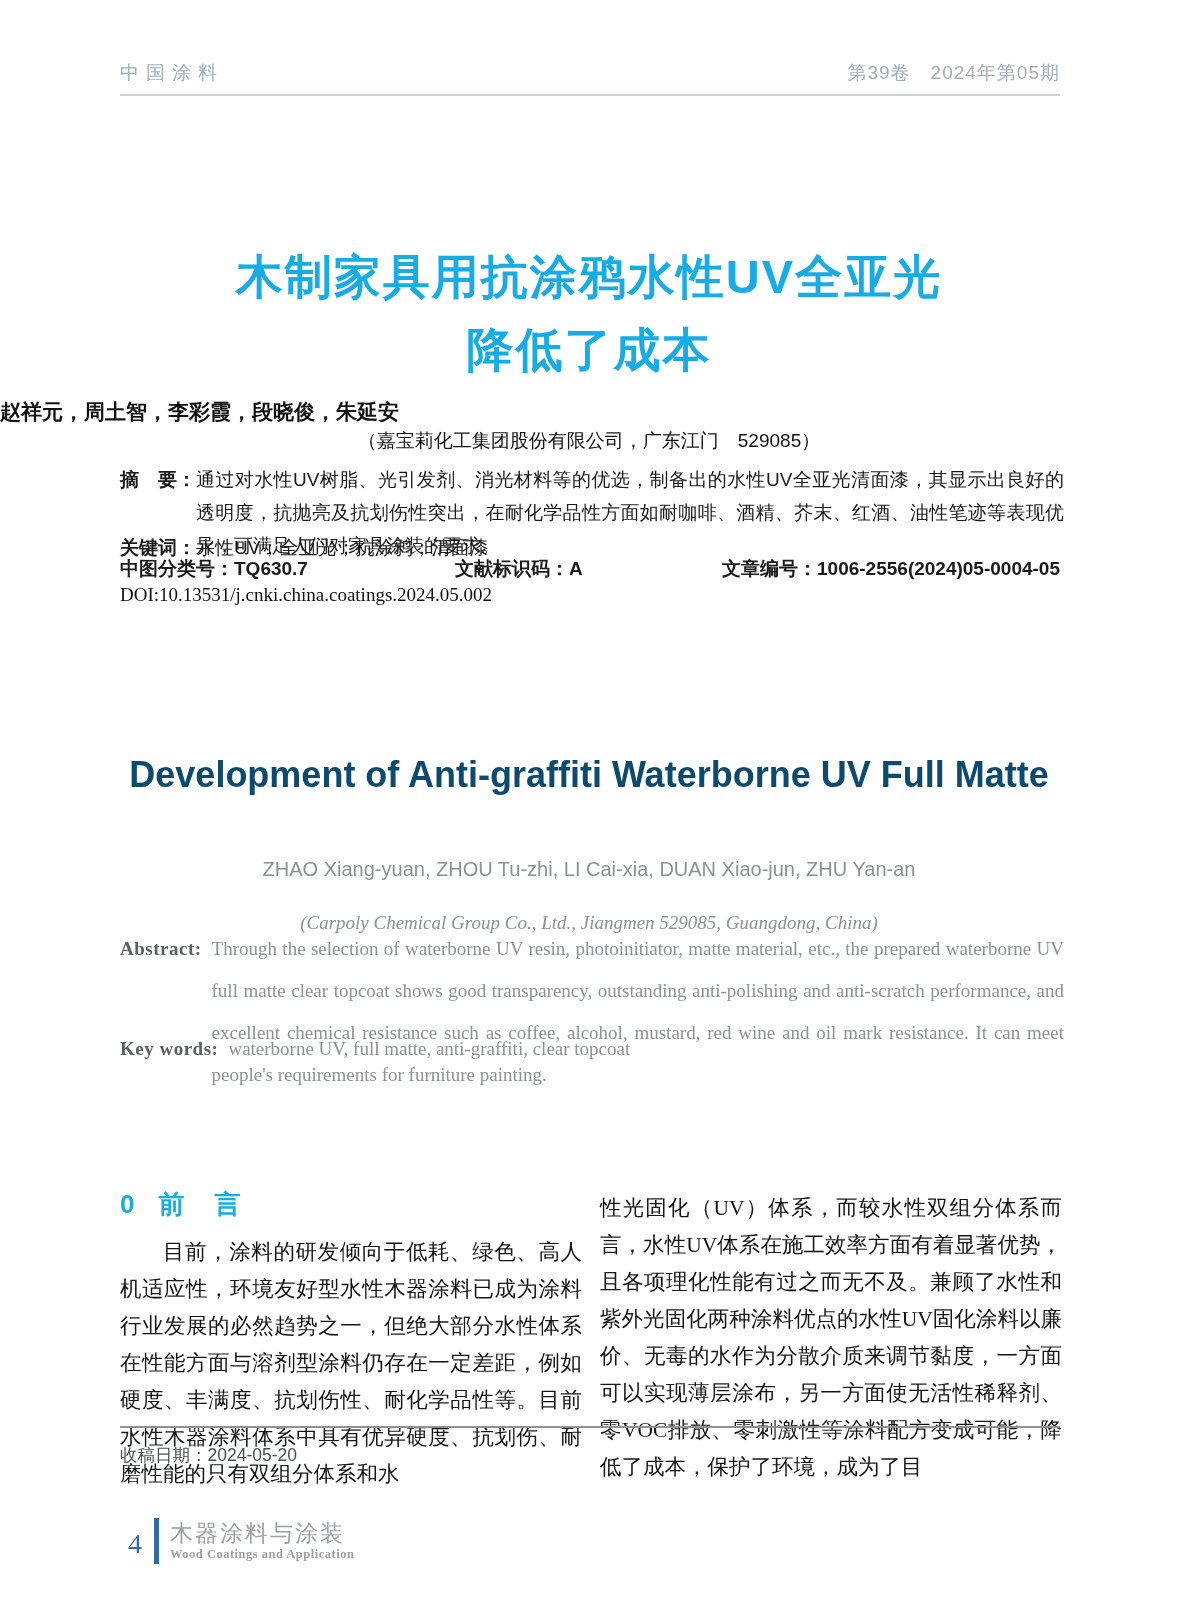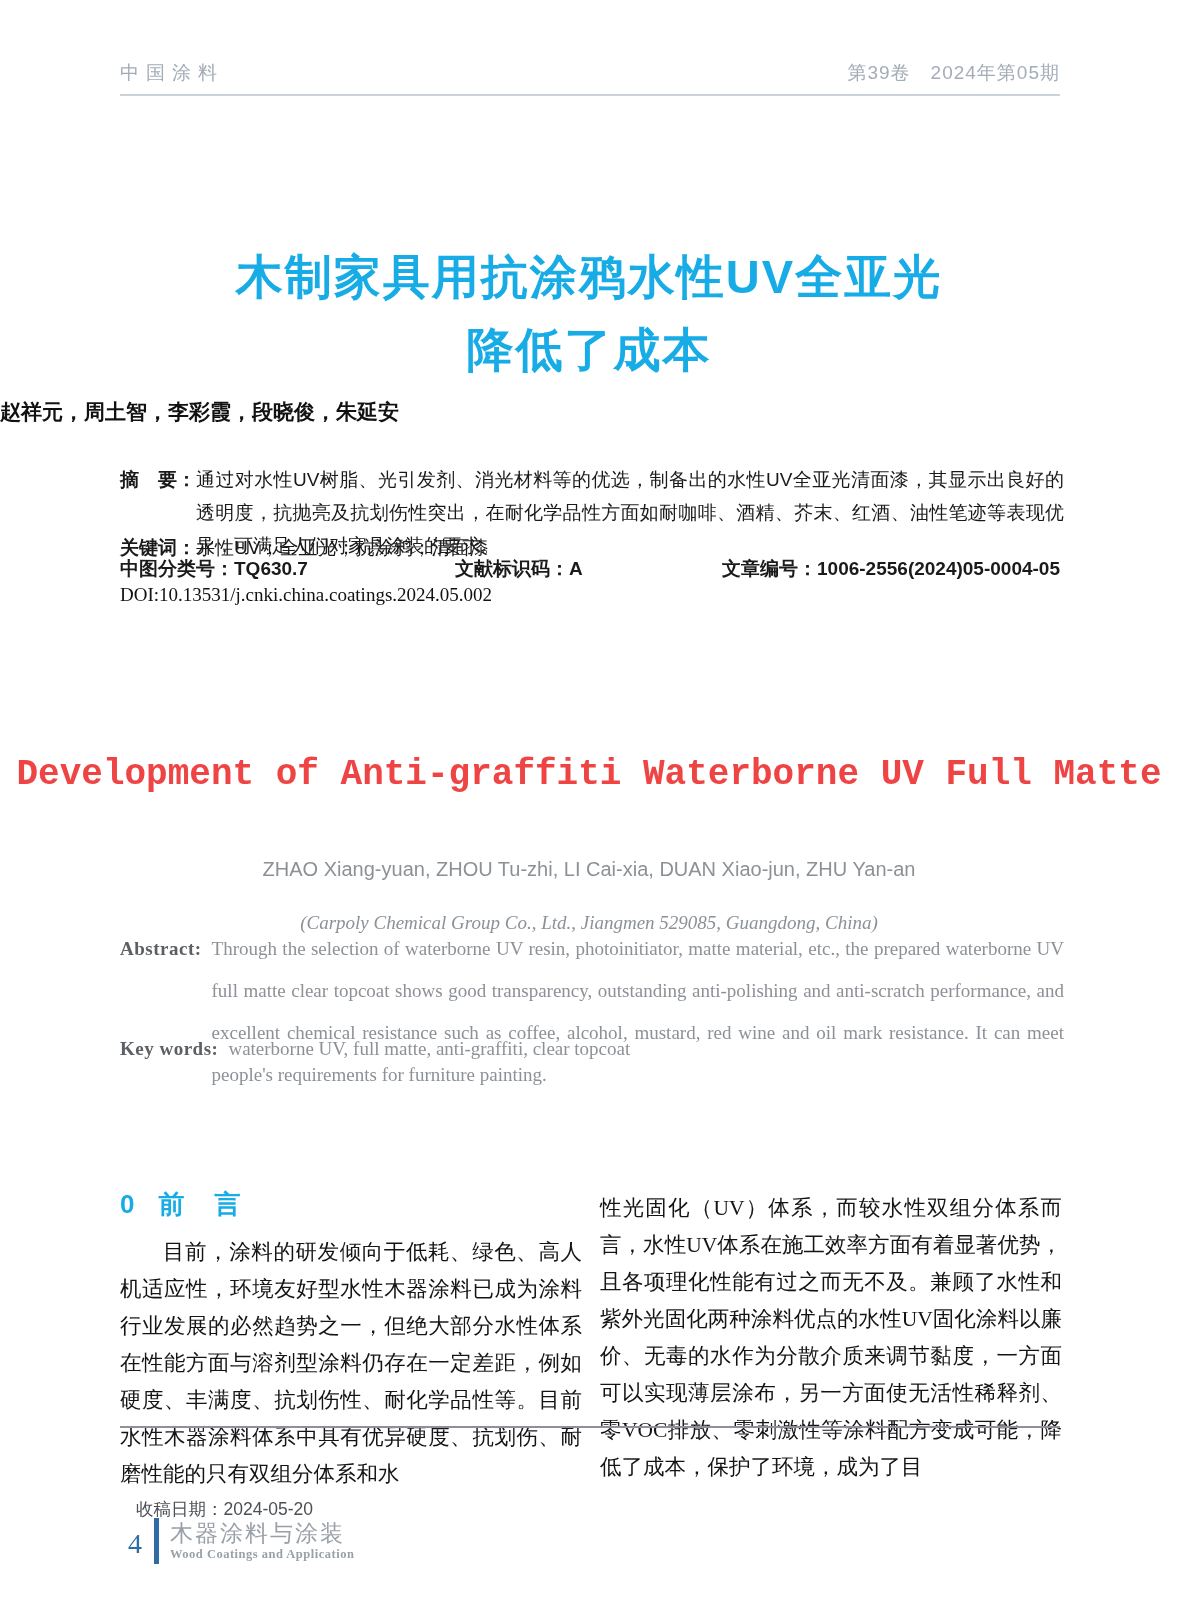--- a/index.html
+++ b/index.html
@@ -49,22 +49,22 @@
   .clc-row .seg2{position:absolute;left:335px;}
   .clc-row .seg3{position:absolute;right:0;}
   .doi{
     position:absolute;left:120px;top:584px;
     font-family:"Liberation Serif","DejaVu Serif",serif;
     font-size:19px;color:#111;
   }
   
   .en-title{
     position:absolute;left:0;top:745px;width:100%;text-align:center;
-    font-family:Liberation Mono, monospace;
-    color:#ef4444;font-size:36px;font-weight:700;line-height:60px;
+    font-family:Liberation Sans, sans-serif;
+    color:#0c4a6e;font-size:36px;font-weight:700;line-height:60px;
   }
   .en-authors{
     position:absolute;left:0;top:858px;width:100%;text-align:center;
     color:#8c9197;font-size:20px;
   }
   .en-affil{
     position:absolute;left:0;top:912px;width:100%;text-align:center;
     font-family:"Liberation Serif","DejaVu Serif",serif;
     font-style:italic;color:#8c9197;font-size:19px;
   }
@@ -90,21 +90,21 @@
   }
   .sec-head .num{margin-right:22px;}
   .col p{margin:0;}
   .indent{text-indent:2em;}
   
   .footrule{position:absolute;left:120px;top:1426px;width:940px;border-top:2px solid #8d9299;}
   .footnote{
     position:absolute;left:120px;width:944px;
     font-size:17.5px;color:#4c5055;
   }
-  .fn1{top:1497px;margin-left:16px;}
+  .fn1{top:1443px;}
   .fn2{top:1464px;}
   
   .pagefoot{position:absolute;left:128px;top:1518px;display:flex;align-items:center;}
   .pagefoot .pno{
     color:#2f6ca3;font-size:28px;font-family:"Liberation Serif","DejaVu Serif",serif;
     margin-right:12px;padding-top:6px;
   }
   .pagefoot .vbar{width:5px;height:46px;background:#2f6ca3;margin-right:11px;}
   .pagefoot .sec-cn{color:#9aa0a8;font-size:23px;letter-spacing:2px;line-height:26px;}
   .pagefoot .sec-en{
@@ -121,20 +121,21 @@
     <span class="jname">中国涂料</span>
     <span class="issue">第39卷　2024年第05期</span>
   </div>
 
   <div class="cn-title">
     <div>木制家具用抗涂鸦水性UV全亚光</div>
     <div>降低了成本</div>
   </div>
 
   <div class="cn-authors">赵祥元，周土智，李彩霞，段晓俊，朱延安</div>
+  <div class="cn-affil">（嘉宝莉化工集团股份有限公司，广东江门　529085）</div>
 
   <div class="meta cn-abstract hang">
     <span class="lbl">摘　要：</span>
     <span class="txt">通过对水性UV树脂、光引发剂、消光材料等的优选，制备出的水性UV全亚光清面漆，其显示出良好的透明度，抗抛亮及抗划伤性突出，在耐化学品性方面如耐咖啡、酒精、芥末、红酒、油性笔迹等表现优异，可满足人们对家具涂装的要求。</span>
   </div>
 
   <div class="meta cn-keywords hang">
     <span class="lbl">关键词：</span>
     <span class="txt">水性UV；全亚光；抗涂鸦；清面漆</span>
   </div>

